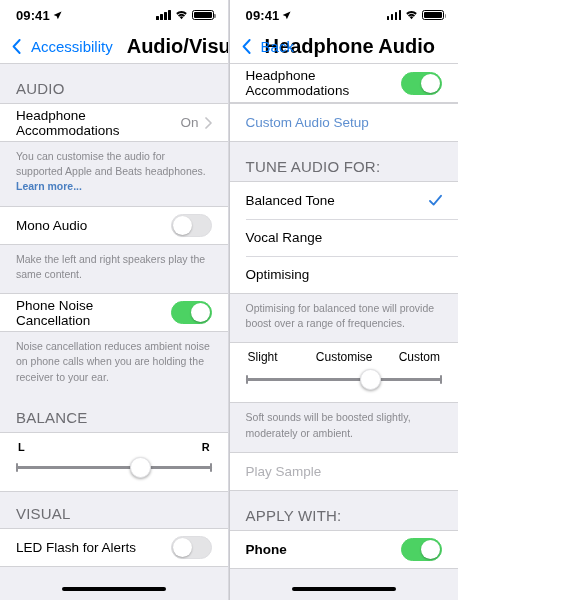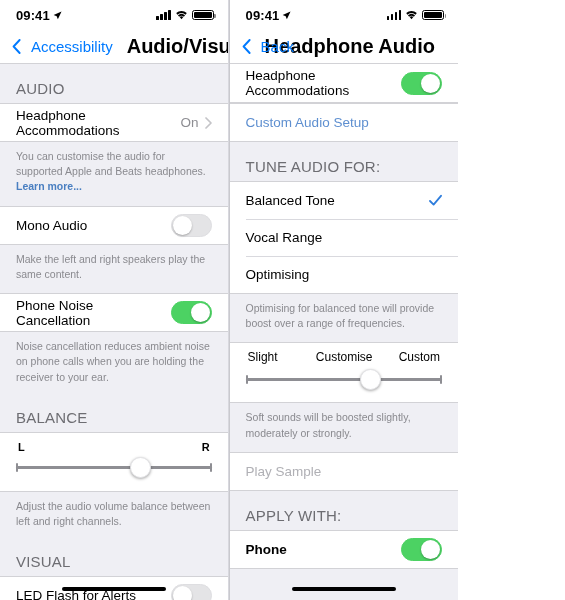--- a/index.html
+++ b/index.html
@@ -223,21 +223,20 @@
             <span>R</span>
           </div>
           <div class="track-wrap">
             <div class="track"></div>
             <div class="tick l"></div>
             <div class="tick r"></div>
             <div class="knob-big" id="bal-knob" style="left: 114px;"></div>
           </div>
         </div>
       </div>
-      <div class="footnote">Adjust the audio volume balance between left and right channels.</div>
 
       <div class="sec-header tight">VISUAL</div>
       <div class="group">
         <div class="row">
           <span class="row-label">LED Flash for Alerts</span>
           <span class="toggle">
               <span class="knob"></span>
             </span>
         </div>
       </div>
@@ -325,21 +324,21 @@
             <span>Custom</span>
           </div>
           <div class="track-wrap">
             <div class="track"></div>
             <div class="tick l"></div>
             <div class="tick r"></div>
             <div class="knob-big" id="str-knob" style="left: 114.5px;"></div>
           </div>
         </div>
       </div>
-      <div class="footnote">Soft sounds will be boosted slightly, moderately or strongly.</div>
+      <div class="footnote">Soft sounds will be boosted slightly, moderately or ambient.</div>
 
       <div class="group">
         <div class="row">
           <span class="row-link disabled">Play Sample</span>
         </div>
       </div>
 
       <div class="sec-header">APPLY WITH:</div>
       <div class="group">
         <div class="row">

